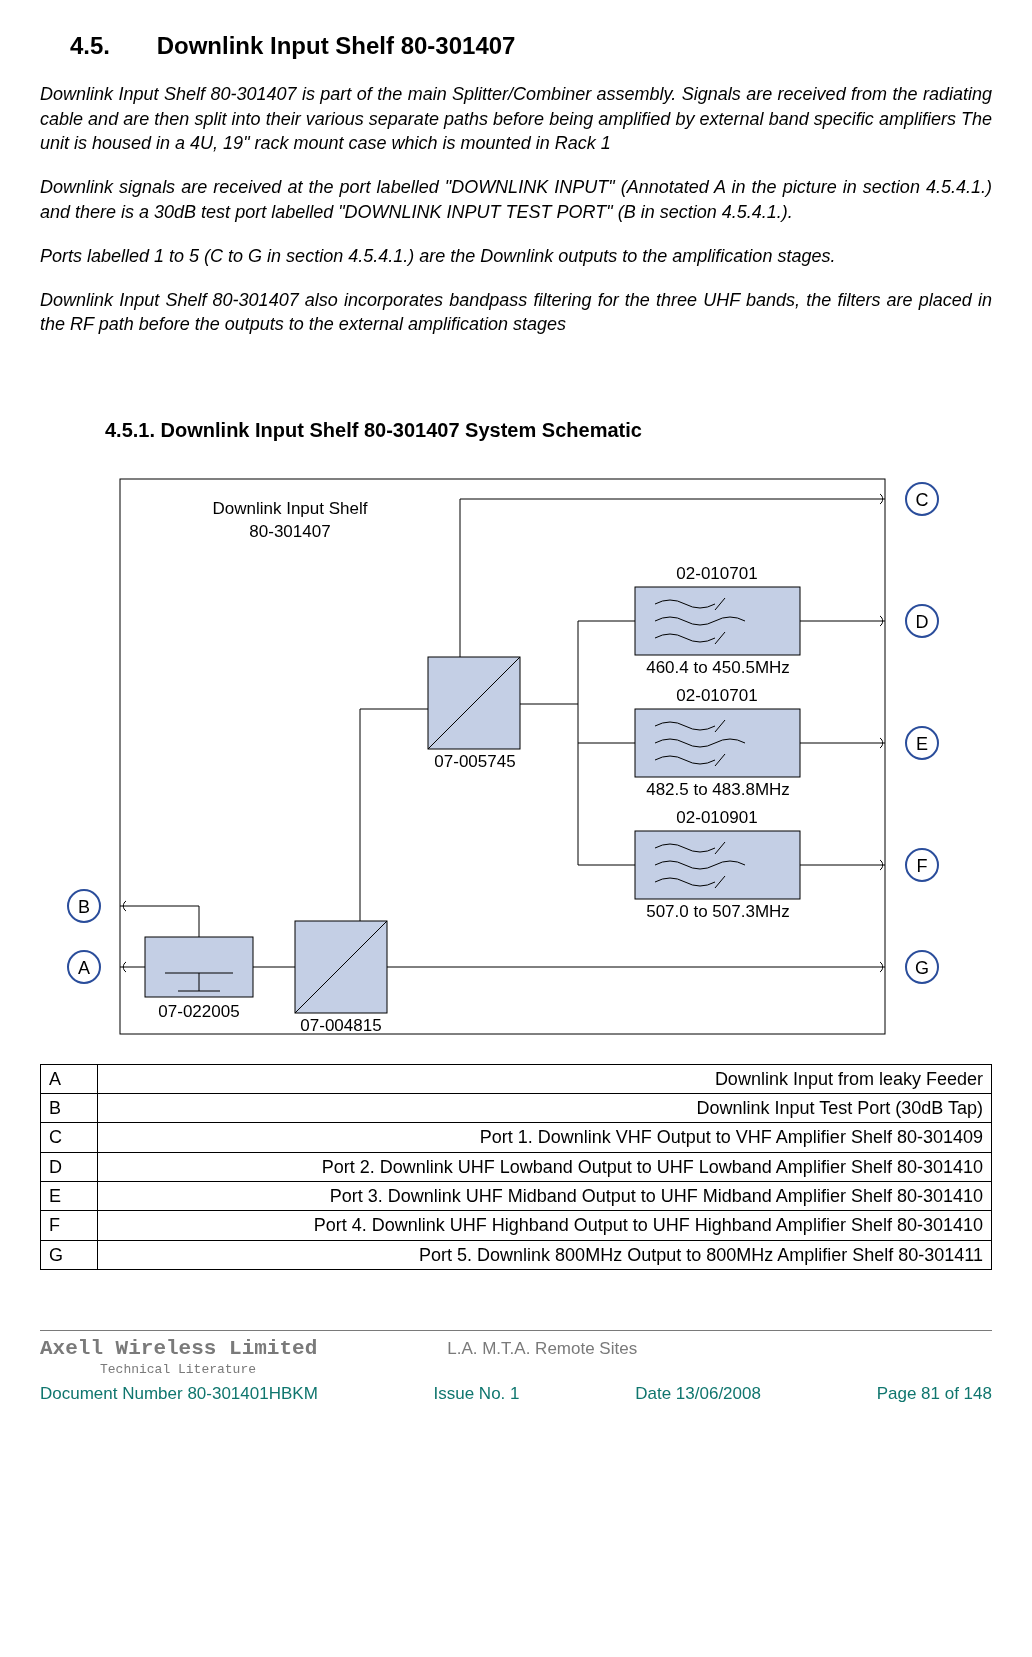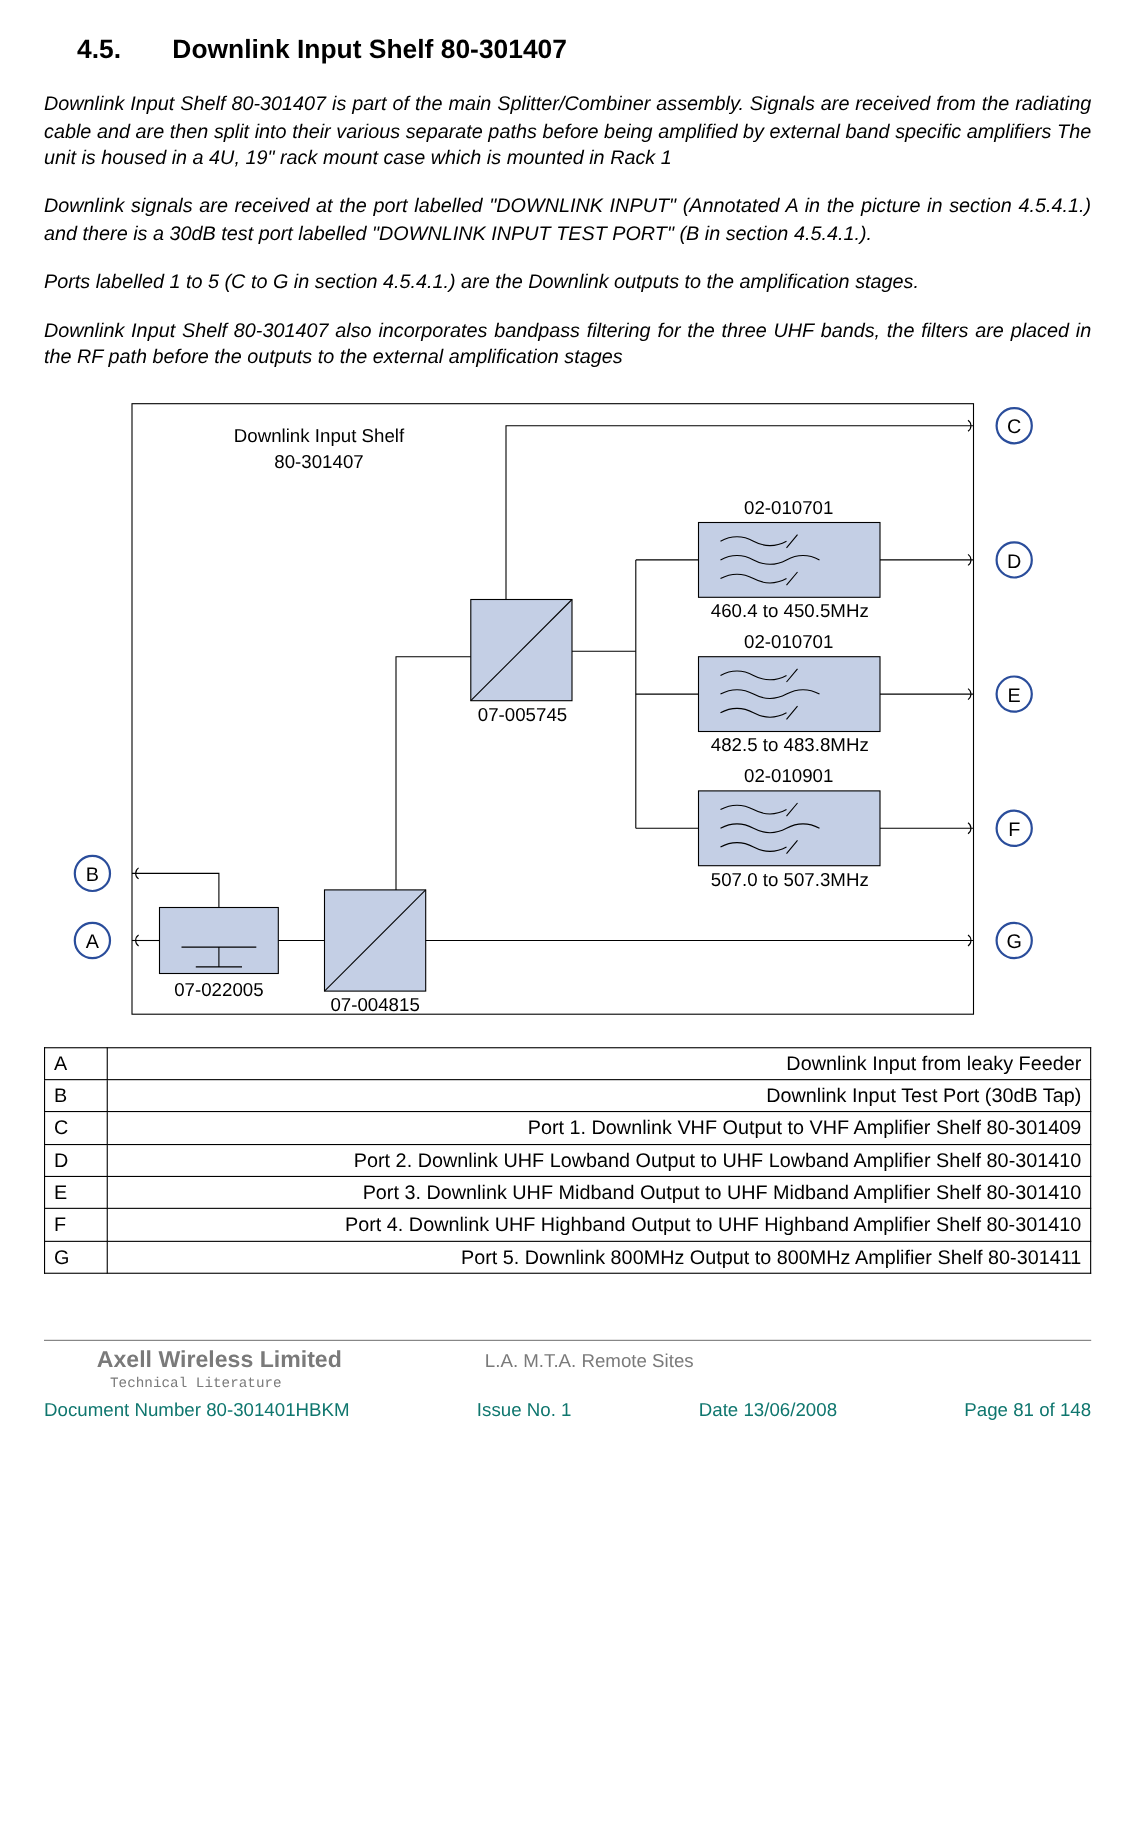--- a/index.html
+++ b/index.html
@@ -99,25 +99,24 @@
     font-size: 17px;
   }
   .footer-top {
     display: flex;
     justify-content: flex-start;
     align-items: baseline;
     gap: 130px;
     color: #7a7a7a;
   }
   .company {
-    font-family: Liberation Sans, sans-serif;
+    font-family: Liberation Mono, monospace;
     font-size: 21px;
     font-weight: bold;
     color: #7a7a7a;
-    margin-left: 48px;
   }
   .tec { color: #7a7a7a; text-align: left; padding-left: 60px; font-size: 13px; margin: -2px 0 4px 0; font-family: Liberation Mono, monospace;}
   .footer-bottom {
     display: flex;
     justify-content: space-between;
     color: #0f766e;
     font-size: 17px;
   }
 </style>
 </head>
@@ -128,20 +127,21 @@
   <h2>
     <span class="h2-num">4.5.</span>
     <span>Downlink Input Shelf 80-301407</span>
   </h2>
 
   <p>Downlink Input Shelf 80-301407 is part of the main Splitter/Combiner assembly. Signals are received from the radiating cable and are then split into their various separate paths before being amplified by external band specific amplifiers The unit is housed in a 4U, 19" rack mount case which is mounted in Rack 1</p>
   <p>Downlink signals are received at the port labelled "DOWNLINK INPUT" (Annotated A in the picture in section 4.5.4.1.) and there is a 30dB test port labelled "DOWNLINK INPUT TEST PORT" (B in section 4.5.4.1.).</p>
   <p>Ports labelled 1 to 5 (C to G in section 4.5.4.1.) are the Downlink outputs to the amplification stages.</p>
   <p>Downlink Input Shelf 80-301407 also incorporates bandpass filtering for the three UHF bands, the filters are placed in the RF path before the outputs to the external amplification stages</p>
 
+  <h3>4.5.1. Downlink Input Shelf 80-301407 System Schematic</h3>
 
   <div class="schematic-wrap">
     <svg width="912" height="570">
 
       <rect class="outer-rect" x="60" y="10" width="765" height="555"></rect>
 
       <text class="sch-text" x="230" y="45">Downlink Input Shelf</text>
       <text class="sch-text" x="230" y="68">80-301407</text>
 
       <rect class="block-rect" x="85" y="468" width="108" height="60"></rect>

